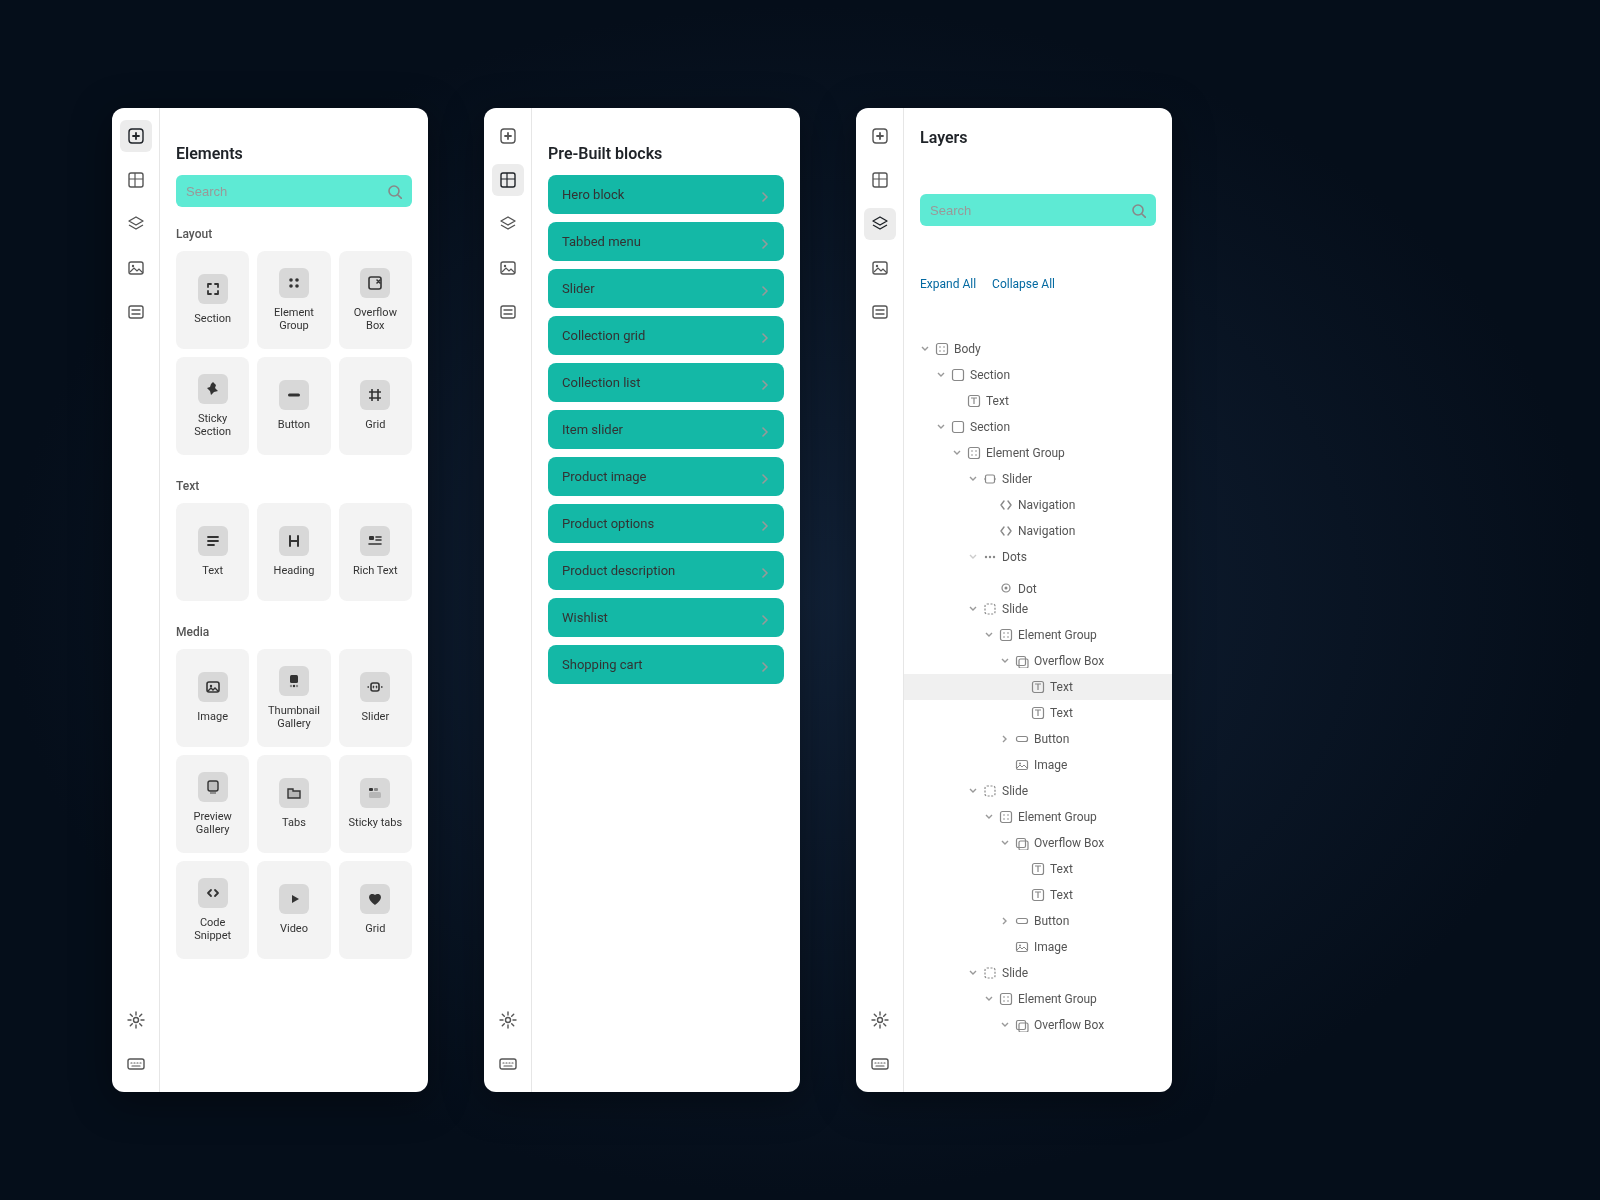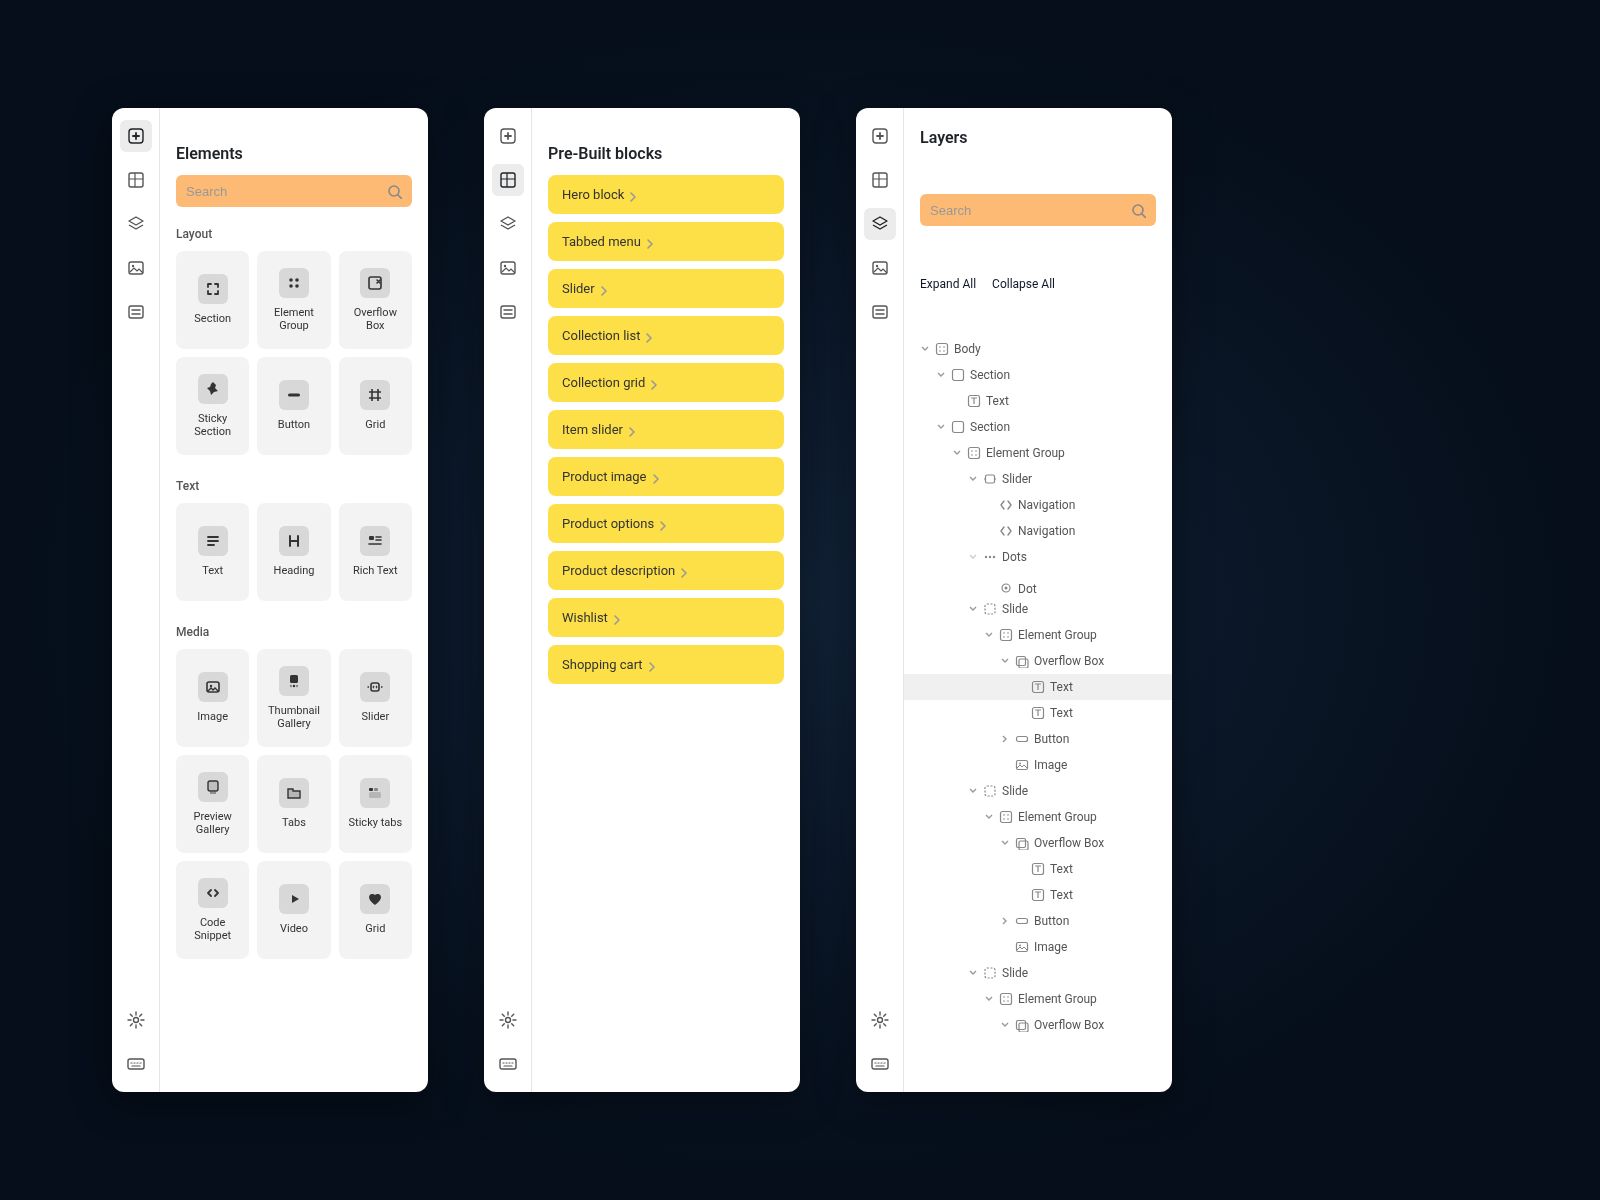--- a/index.html
+++ b/index.html
@@ -59,21 +59,21 @@
   .panel-title {
     font-size: 16px;
     font-weight: 600;
     margin-bottom: 12px;
     margin-top: 20px;
   }
   .content.layers .panel-title { padding: 0 16px; }
   .search {
     display: flex;
     align-items: center;
-    background: #fdba74;
+    background: #5eead4;
     border-radius: 6px;
     padding: 8px 10px;
     margin-bottom: 16px;
     color: #888;
   }
   .content.layers .search { margin-left: 16px; margin-right: 16px; }
   .search input {
     flex: 1;
     border: none;
     background: transparent;
@@ -118,35 +118,36 @@
     color: #333;
     font-size: 14px;
   }
   .tile-label {
     font-size: 11px;
     text-align: center;
     color: #333;
     line-height: 1.2;
   }
   .row-item {
-    background: #fde047;
+    background: #14b8a6;
     border-radius: 8px;
     padding: 12px 14px;
     margin-bottom: 8px;
     display: flex;
     align-items: center;
+    justify-content: space-between;
     cursor: pointer;
     color: #333;
   }
   .row-item .chev { color: #999; }
   .layer-actions {
     display: flex;
     gap: 16px;
     font-size: 12px;
-    color: #0f172a;
+    color: #0369a1;
     margin-bottom: 10px;
     padding: 0 16px;
   }
   .layer-actions span { cursor: pointer; }
   .tree {
     flex: 1;
     overflow: hidden;
     font-size: 12px;
   }
   .tree-row {
@@ -501,27 +502,27 @@
             <use href="#i-chev"></use>
           </svg>
         </div>
         <div class="row-item">
           <span>Slider</span>
           <svg class="chev" width="14" height="14">
             <use href="#i-chev"></use>
           </svg>
         </div>
         <div class="row-item">
+          <span>Collection grid</span>
+          <svg class="chev" width="14" height="14">
+            <use href="#i-chev"></use>
+          </svg>
+        </div>
+        <div class="row-item">
           <span>Collection list</span>
-          <svg class="chev" width="14" height="14">
-            <use href="#i-chev"></use>
-          </svg>
-        </div>
-        <div class="row-item">
-          <span>Collection grid</span>
           <svg class="chev" width="14" height="14">
             <use href="#i-chev"></use>
           </svg>
         </div>
         <div class="row-item">
           <span>Item slider</span>
           <svg class="chev" width="14" height="14">
             <use href="#i-chev"></use>
           </svg>
         </div>

